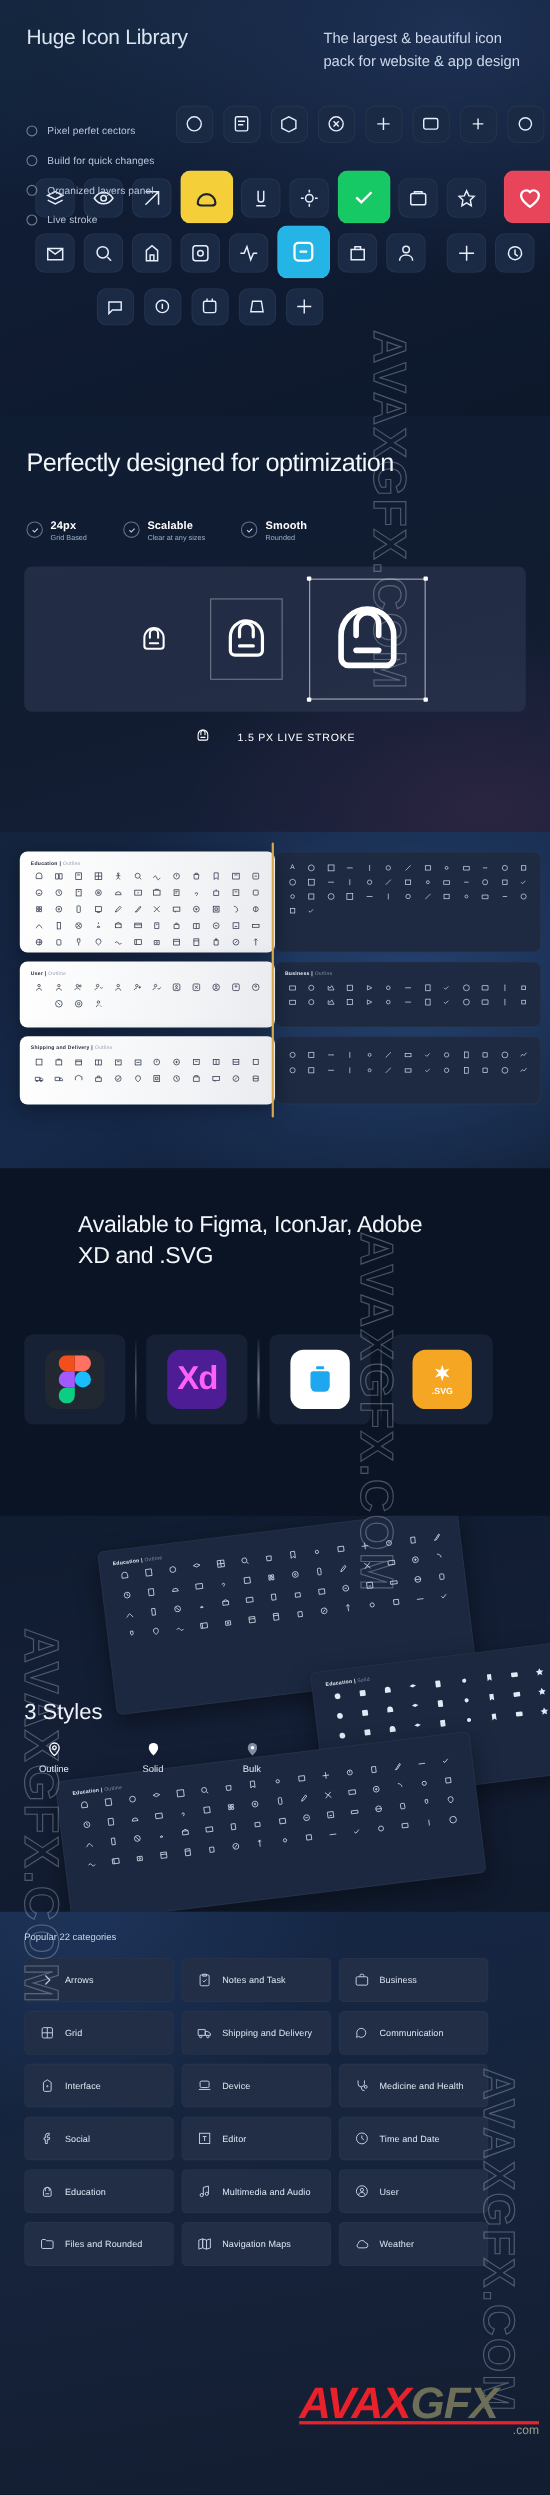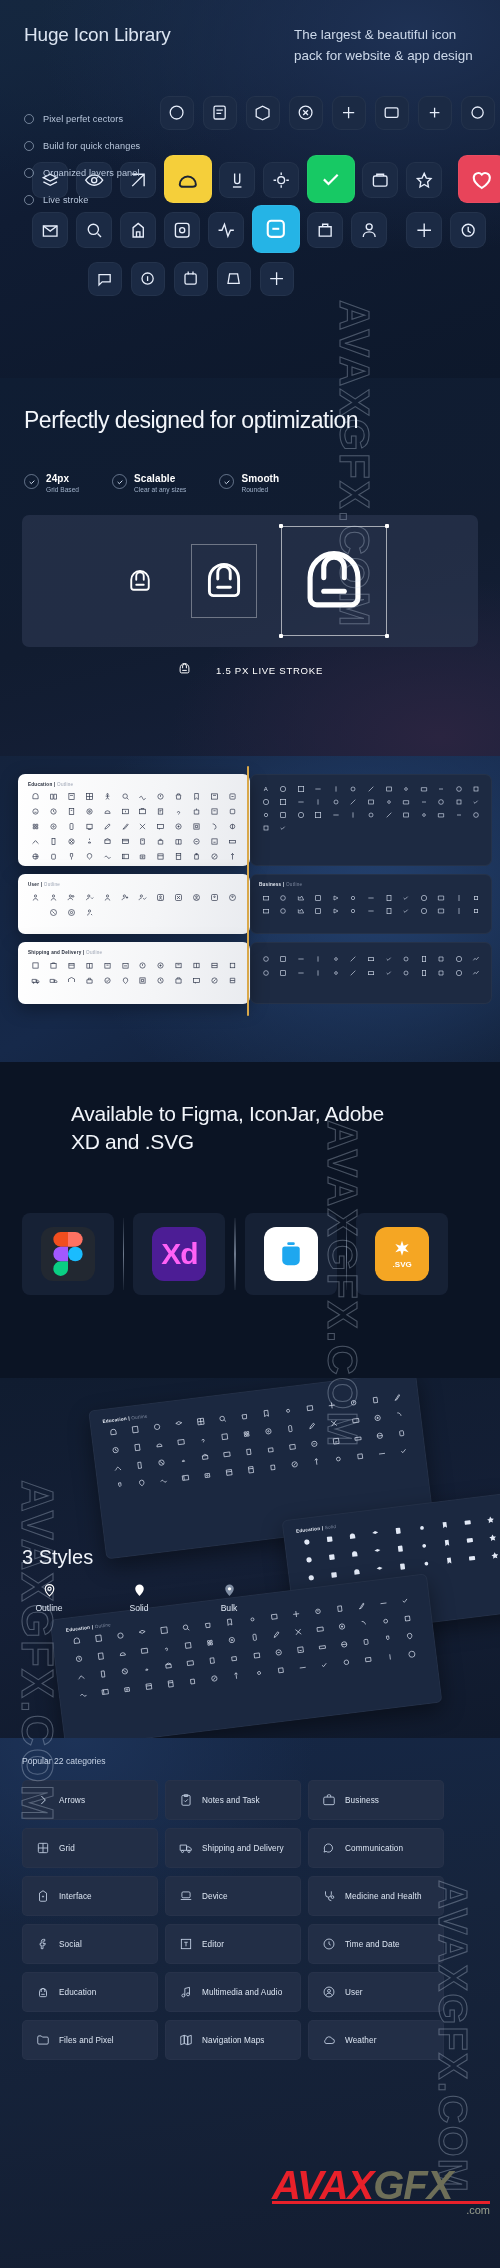--- a/index.html
+++ b/index.html
@@ -2569,21 +2569,21 @@
           </span>
           <span class="cl">User</span>
         </div>
 
       <div class="cat">
           <span class="ci">
             <svg viewBox="0 0 24 24" fill="none" stroke="currentColor" stroke-width="1.5">
               <path d="M3 7a2 2 0 0 1 2-2h4l2 2h8a2 2 0 0 1 2 2v8a2 2 0 0 1-2 2H5a2 2 0 0 1-2-2z"></path>
             </svg>
           </span>
-          <span class="cl">Files and Pixel</span>
+          <span class="cl">Files and Rounded</span>
         </div>
       <div class="cat">
           <span class="ci">
             <svg viewBox="0 0 24 24" fill="none" stroke="currentColor" stroke-width="1.5">
               <path d="M3 6l6-2v14l-6 2zM9 4l6 2v14l-6-2zM15 6l6-2v14l-6 2z"></path>
             </svg>
           </span>
           <span class="cl">Navigation Maps</span>
         </div>
       <div class="cat">

